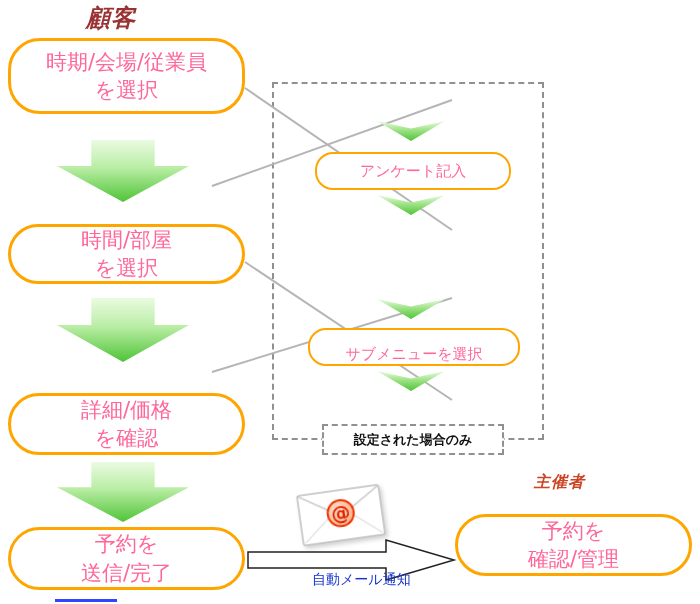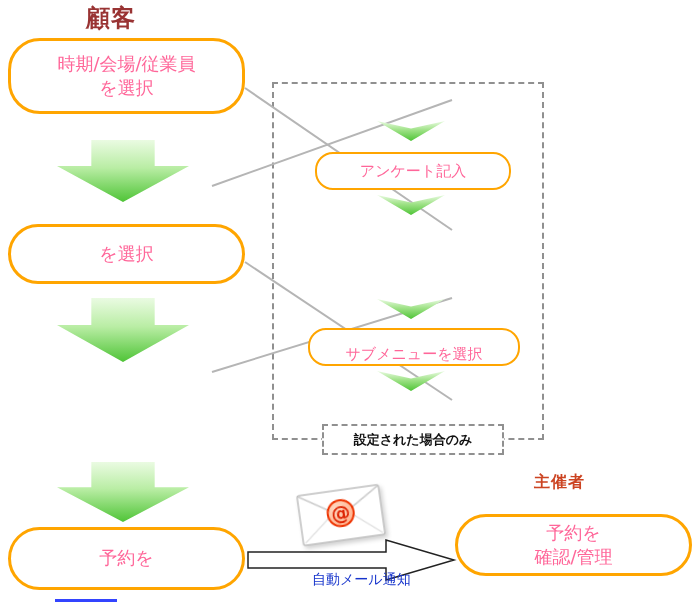--- a/index.html
+++ b/index.html
@@ -2,31 +2,31 @@
 <html style="--box_border: #ffa500; --box_text: #ff6699; --arrow_light: #eafbe2; --arrow_green: #4fc437; --customer_title: #993333; --organizer_title: #cc4422; --note_text: #111111; --email_label: #1634cc; --connector: #b5b5b5; --dashed_border: #909090; --bottom_line: #3344ff;"><head>
 <meta charset="utf-8">
 <style>
   * { margin:0; padding:0; box-sizing:border-box; }
   html,body { background:#ffffff; }
   body { font-family:"DejaVu Sans","Liberation Sans",sans-serif; }
 
   .canvas { position:relative; width:700px; height:604px; background:#fff; overflow:hidden; }
   .abs { position:absolute; }
 
-  .section-title { font-weight:bold; font-size:24px; letter-spacing:1px; }
+  .section-title { font-weight:bold; font-style:italic; font-size:24px; letter-spacing:1px; }
   .customer-title { left:86px; top:2px; color:var(--customer_title,#993333); }
   .organizer-title { left:534px; top:472px; color:var(--organizer_title,#cc4422); font-size:16px; }
 
   .obox {
     border:3px solid var(--box_border,#ffa500);
     border-radius:32px;
     background:#fff;
     color:var(--box_text,#ff6699);
     display:flex; flex-direction:column; align-items:center; justify-content:center;
-    text-align:center; font-size:18px; line-height:1.35;
+    text-align:center; font-size:21px; line-height:1.35;
   }
   .obox.small { border-width:2px; border-radius:18px; font-size:15px; flex-direction:row; }
 
   .box1 { left:8px;  top:38px;  width:237px; height:76px; }
   .box2 { left:8px;  top:224px; width:237px; height:60px; }
   .box3 { left:8px;  top:393px; width:237px; height:62px; }
   .box4 { left:8px;  top:527px; width:237px; height:63px; }
   .box5 { left:455px; top:514px; width:237px; height:62px; }
   .survey-box  { left:315px; top:152px; width:196px; height:38px; }
   .submenu-box { left:308px; top:328px; width:212px; height:38px;align-items:flex-end; }
@@ -87,30 +87,36 @@
   <div class="abs section-title organizer-title">主催者</div>
 
   <div class="abs obox box1">
     <div>時期/会場/従業員</div>
     <div>を選択</div>
   </div>
 
   <div class="abs big-arrow ba1"></div>
 
   <div class="abs obox box2">
+    <div>時間/部屋</div>
     <div>を選択</div>
   </div>
 
   <div class="abs big-arrow ba2"></div>
 
+  <div class="abs obox box3">
+    <div>詳細/価格</div>
+    <div>を確認</div>
+  </div>
 
   <div class="abs big-arrow ba3"></div>
 
   <div class="abs obox box4">
     <div>予約を</div>
+    <div>送信/完了</div>
   </div>
 
   <div class="abs small-arrow sa1"></div>
   <div class="abs obox small survey-box">
     <div>アンケート記入</div>
   </div>
   <div class="abs small-arrow sa2"></div>
 
   <div class="abs small-arrow sa3"></div>
   <div class="abs obox small submenu-box">

